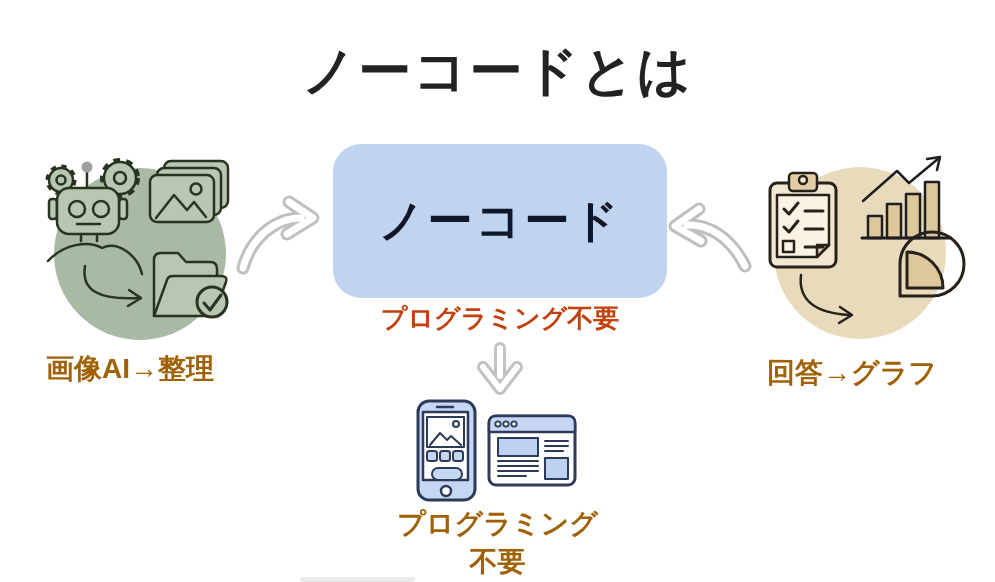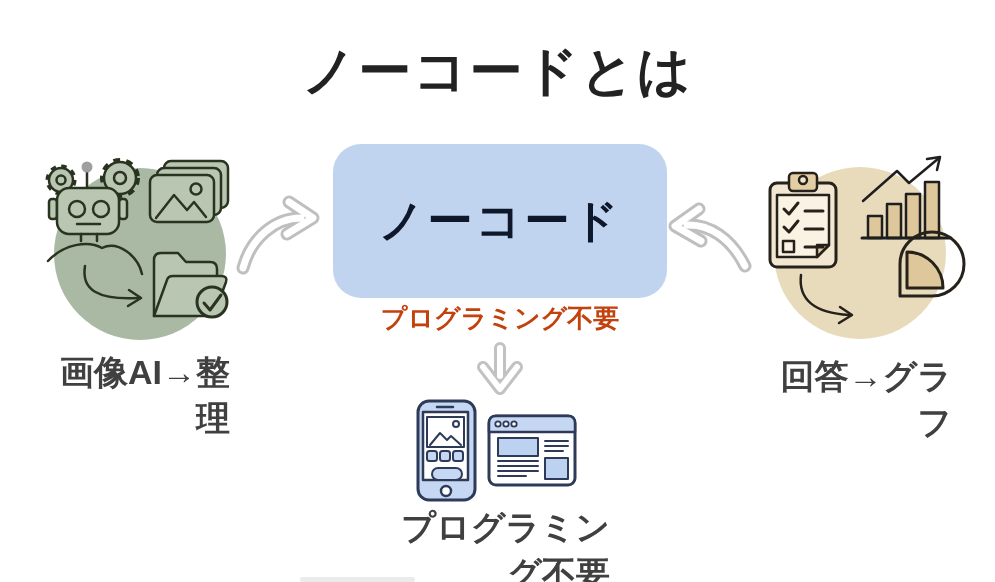--- a/index.html
+++ b/index.html
@@ -24,21 +24,21 @@
     background:var(--box_blue);display:flex;align-items:center;justify-content:center;
   }
   .center-box .box-label{font-size:45px;font-weight:700;color:#0f172a;letter-spacing:3px;}
   .caption{
     left:333px;top:301px;width:334px;text-align:center;
     font-size:26px;font-weight:700;color:#c2410c;
   }
   .circle{border-radius:50%;}
   .circle-green{left:54px;top:168px;width:172px;height:172px;background:var(--circle_green);}
   .circle-tan{left:774px;top:167px;width:172px;height:172px;background:var(--circle_tan);}
-  .group-label{font-size:34px;font-weight:700;color:#404040;text-align:right;}
+  .group-label{font-size:28px;font-weight:700;color:#a16207;text-align:center;}
   .label-left{left:30px;top:350px;width:200px;}
   .label-right{left:752px;top:354px;width:200px;}
   .label-bottom{left:385px;top:505px;width:225px;}
   svg{display:block;overflow:visible;}
   .artifact{left:300px;top:577px;width:115px;height:5px;background:#ebebeb;border-radius:2px;}
 </style>
 </head>
 <body>
 
 <div class="abs page-title">ノーコードとは</div>

